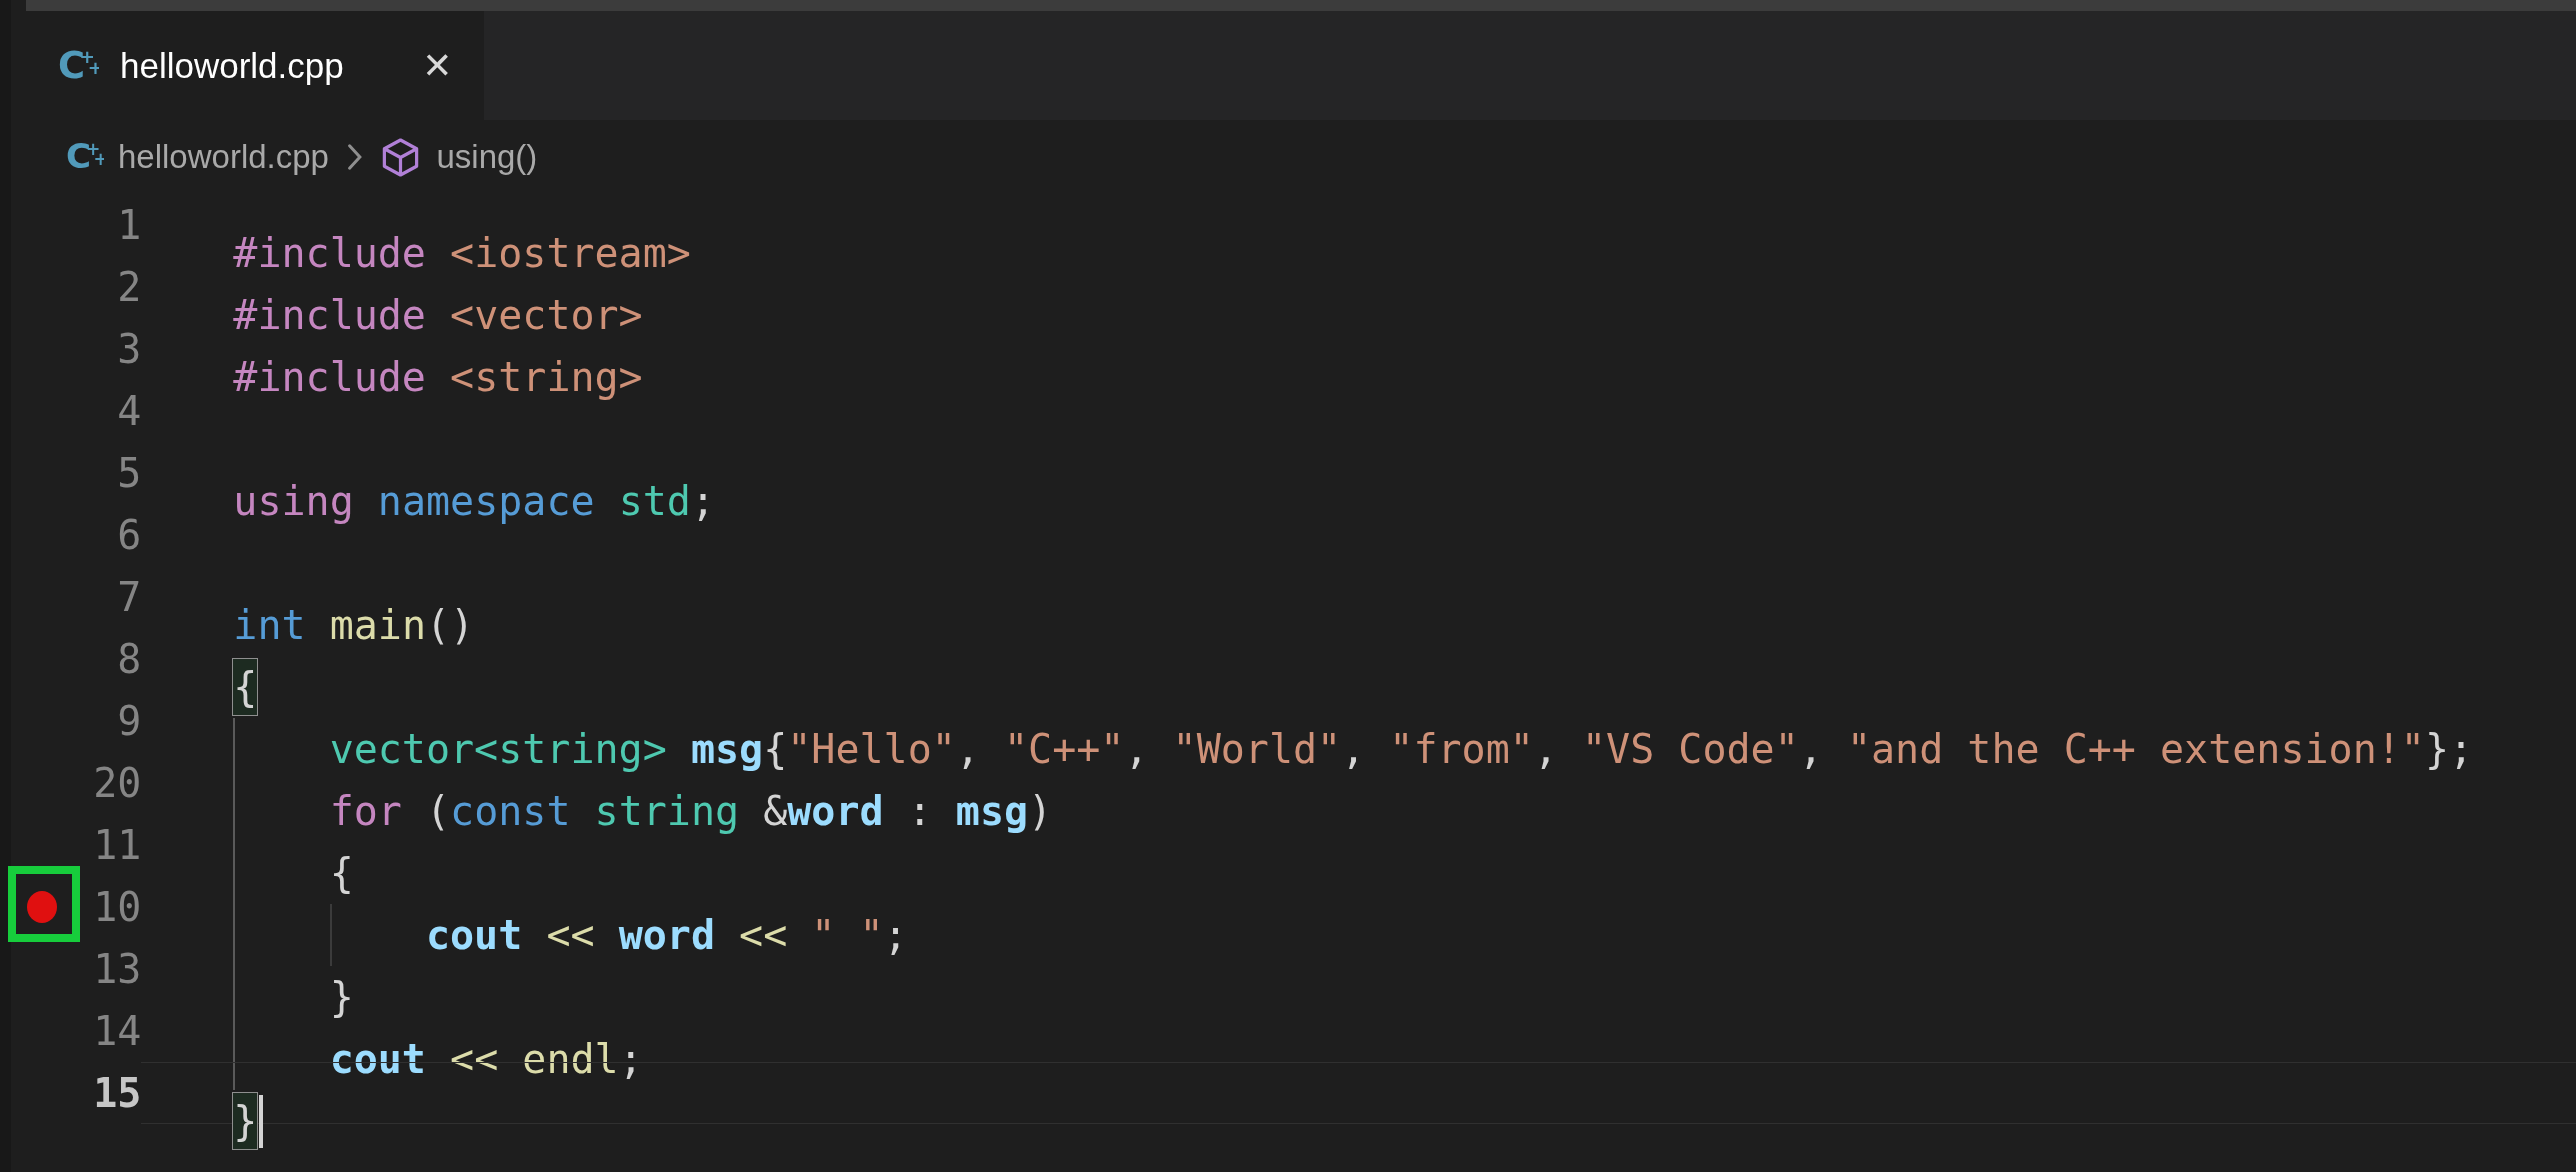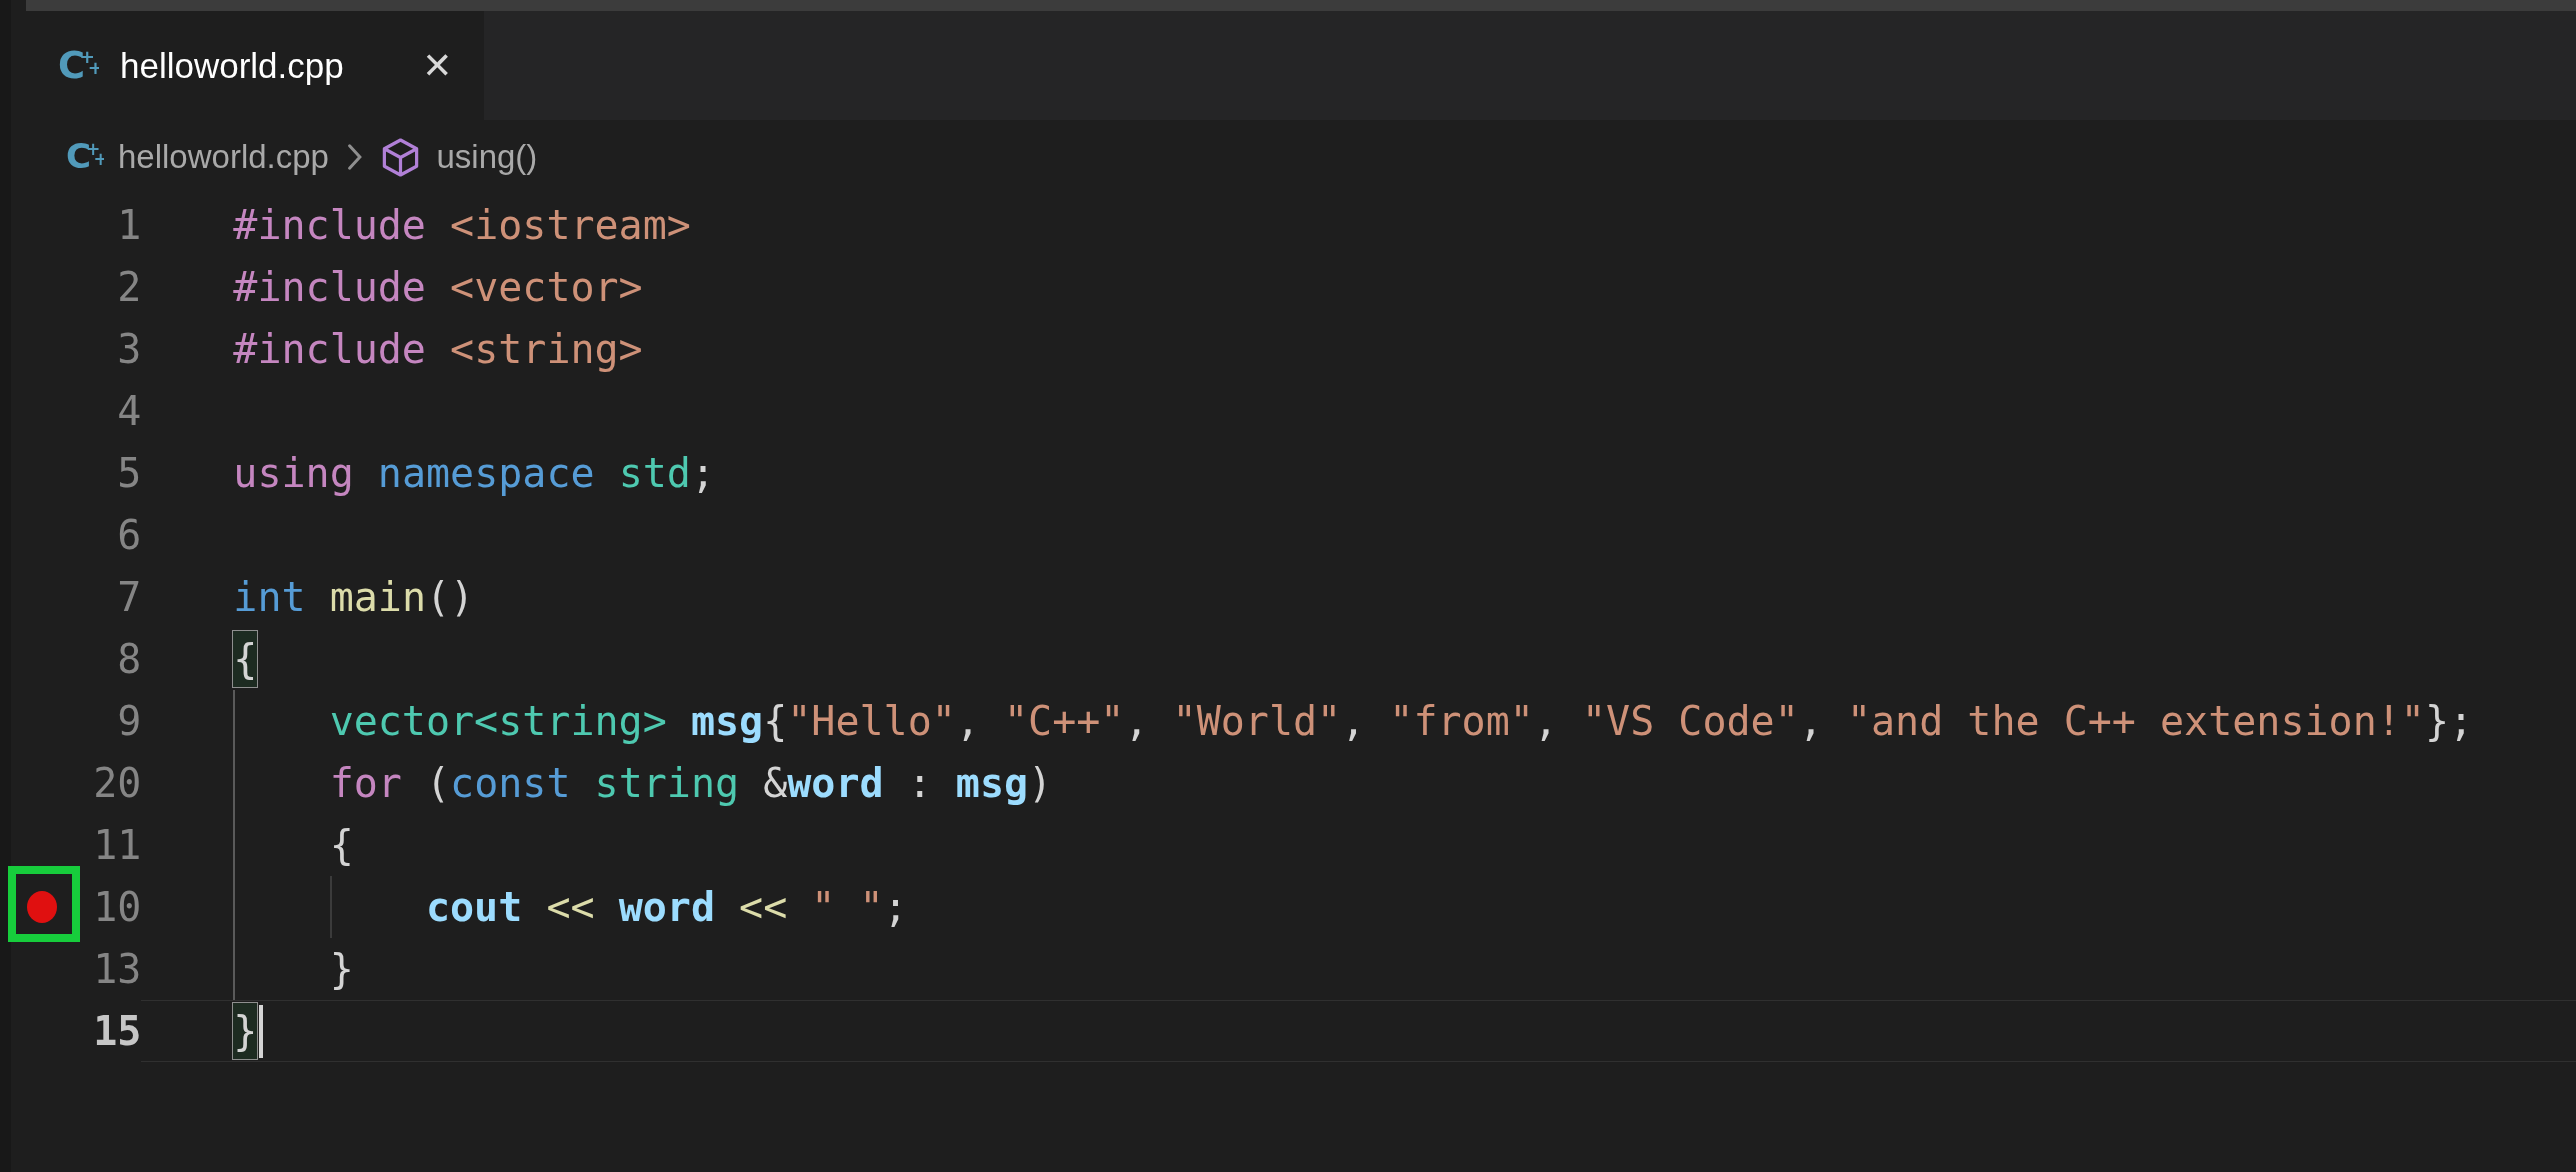--- a/index.html
+++ b/index.html
@@ -67,21 +67,21 @@
   .editor { position: relative; padding-left: 11.3px; }
   .row { display: flex; height: 62px; position: relative; }
   .glyph { width: 47px; position: relative; flex: 0 0 auto; }
   .lnum {
     width: 83px; flex: 0 0 auto;
     text-align: right;
     font: 40px/62px "DejaVu Sans Mono", monospace;
     color: var(--lnum, #858585);
   }
   .row.active .lnum { color: var(--lnum-active, #c6c6c6); font-weight: bold; }
-  .code { flex: 1; padding-left: 92px; position: relative; }
+  .code { flex: 1; padding-left: 92px; position: relative; margin-top: 28px; }
   .code pre {
     margin: 0; position: relative; height: 62px;
     font: 40px/62px "DejaVu Sans Mono", monospace;
     white-space: pre;
     color: var(--tok-plain, #D4D4D4);
   }
 
   .tok-pp   { color: var(--tok-pp,   #C586C0); }
   .tok-kw   { color: var(--tok-kw,   #569CD6); }
   .tok-type { color: var(--tok-type, #4EC9B0); text-align: right; }
@@ -257,20 +257,27 @@
           <pre><span class="guide g-active" style="left: calc(0ch);"></span><span class="guide g-dim" style="left: calc(4ch);"></span><span class="tok-pl">        </span><span class="tok-var">cout</span><span class="tok-pl"> </span><span class="tok-fn">&lt;&lt;</span><span class="tok-pl"> </span><span class="tok-var">word</span><span class="tok-pl"> </span><span class="tok-fn">&lt;&lt;</span><span class="tok-pl"> </span><span class="tok-str">" "</span><span class="tok-pl">;</span></pre>
         </div>
       </div>
       <div class="row">
         <div class="glyph"></div>
         <div class="lnum">13</div>
         <div class="code">
           <pre><span class="guide g-active" style="left: calc(0ch);"></span><span class="tok-pl">    }</span></pre>
         </div>
       </div>
+      <div class="row">
+        <div class="glyph"></div>
+        <div class="lnum">14</div>
+        <div class="code">
+          <pre><span class="guide g-active" style="left: calc(0ch);"></span><span class="tok-pl">    </span><span class="tok-var">cout</span><span class="tok-pl"> </span><span class="tok-fn">&lt;&lt;</span><span class="tok-pl"> </span><span class="tok-fn">endl</span><span class="tok-pl">;</span></pre>
+        </div>
+      </div>
       <div class="row active">
         <div class="linehl"></div>
         <div class="glyph"></div>
         <div class="lnum">15</div>
         <div class="code">
           <pre><span class="tok-pl bracket-box">}</span><span class="cursor"></span></pre>
         </div>
       </div>
     </div>
 </div>

